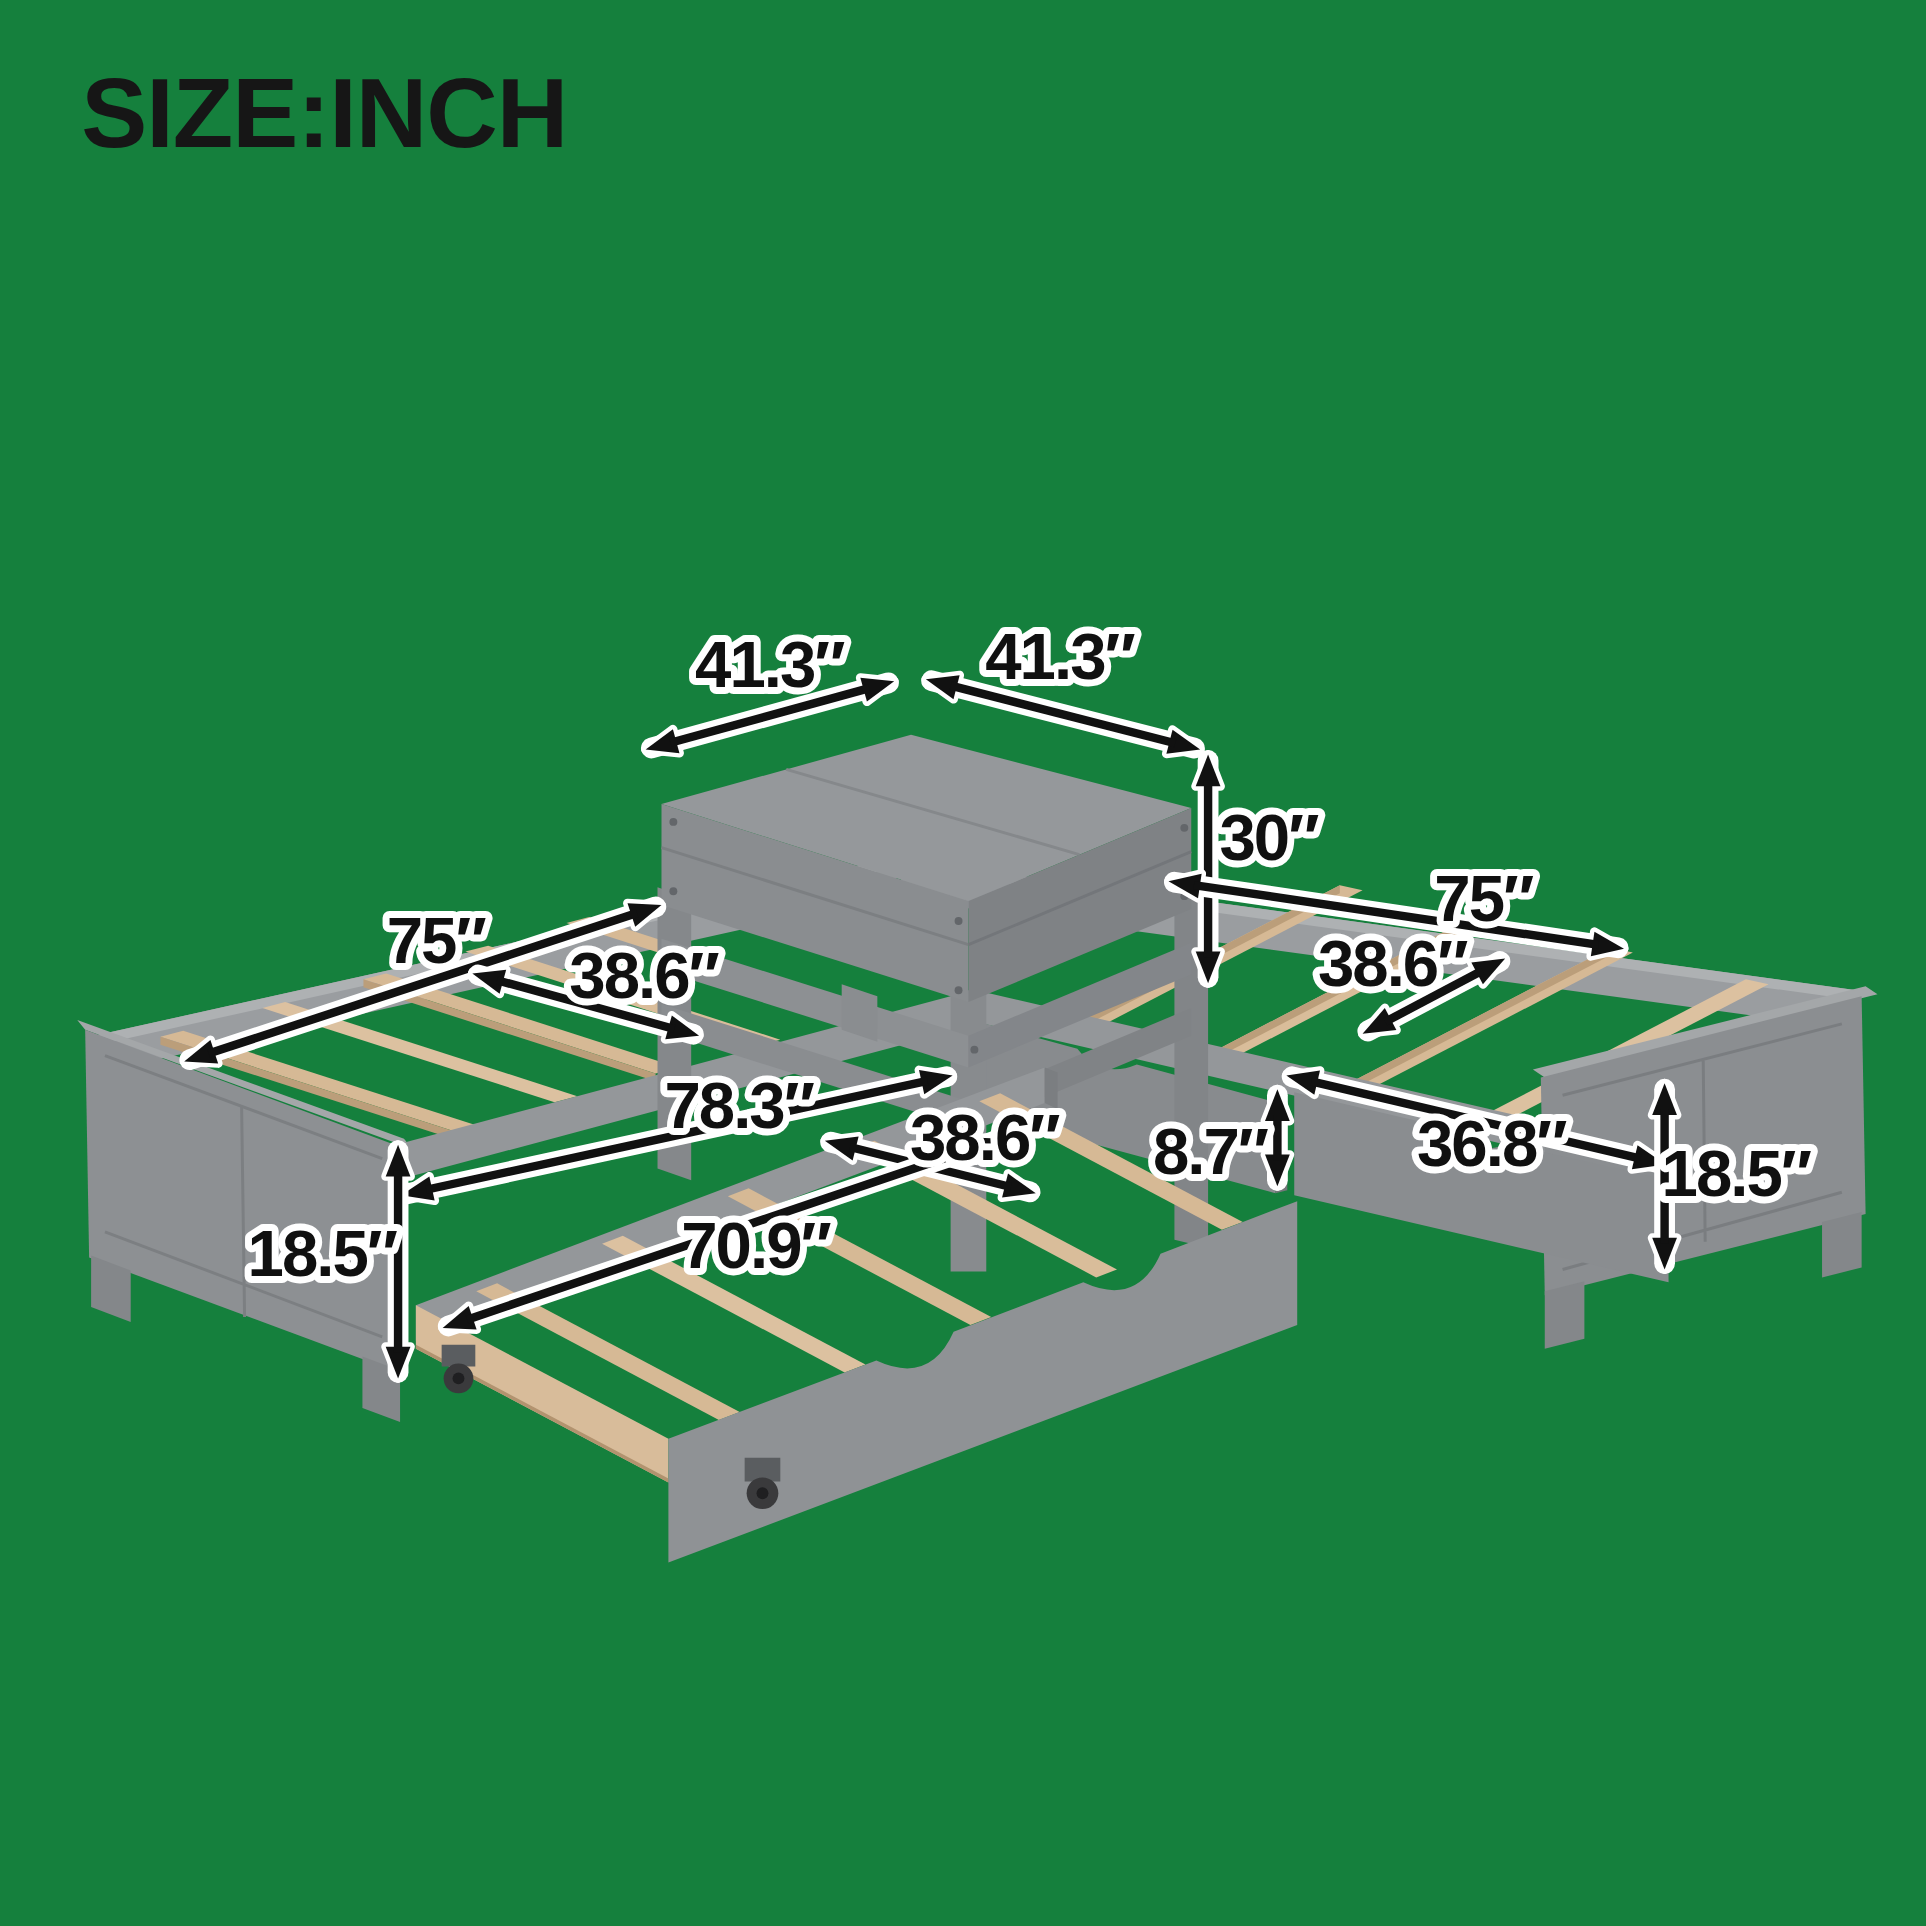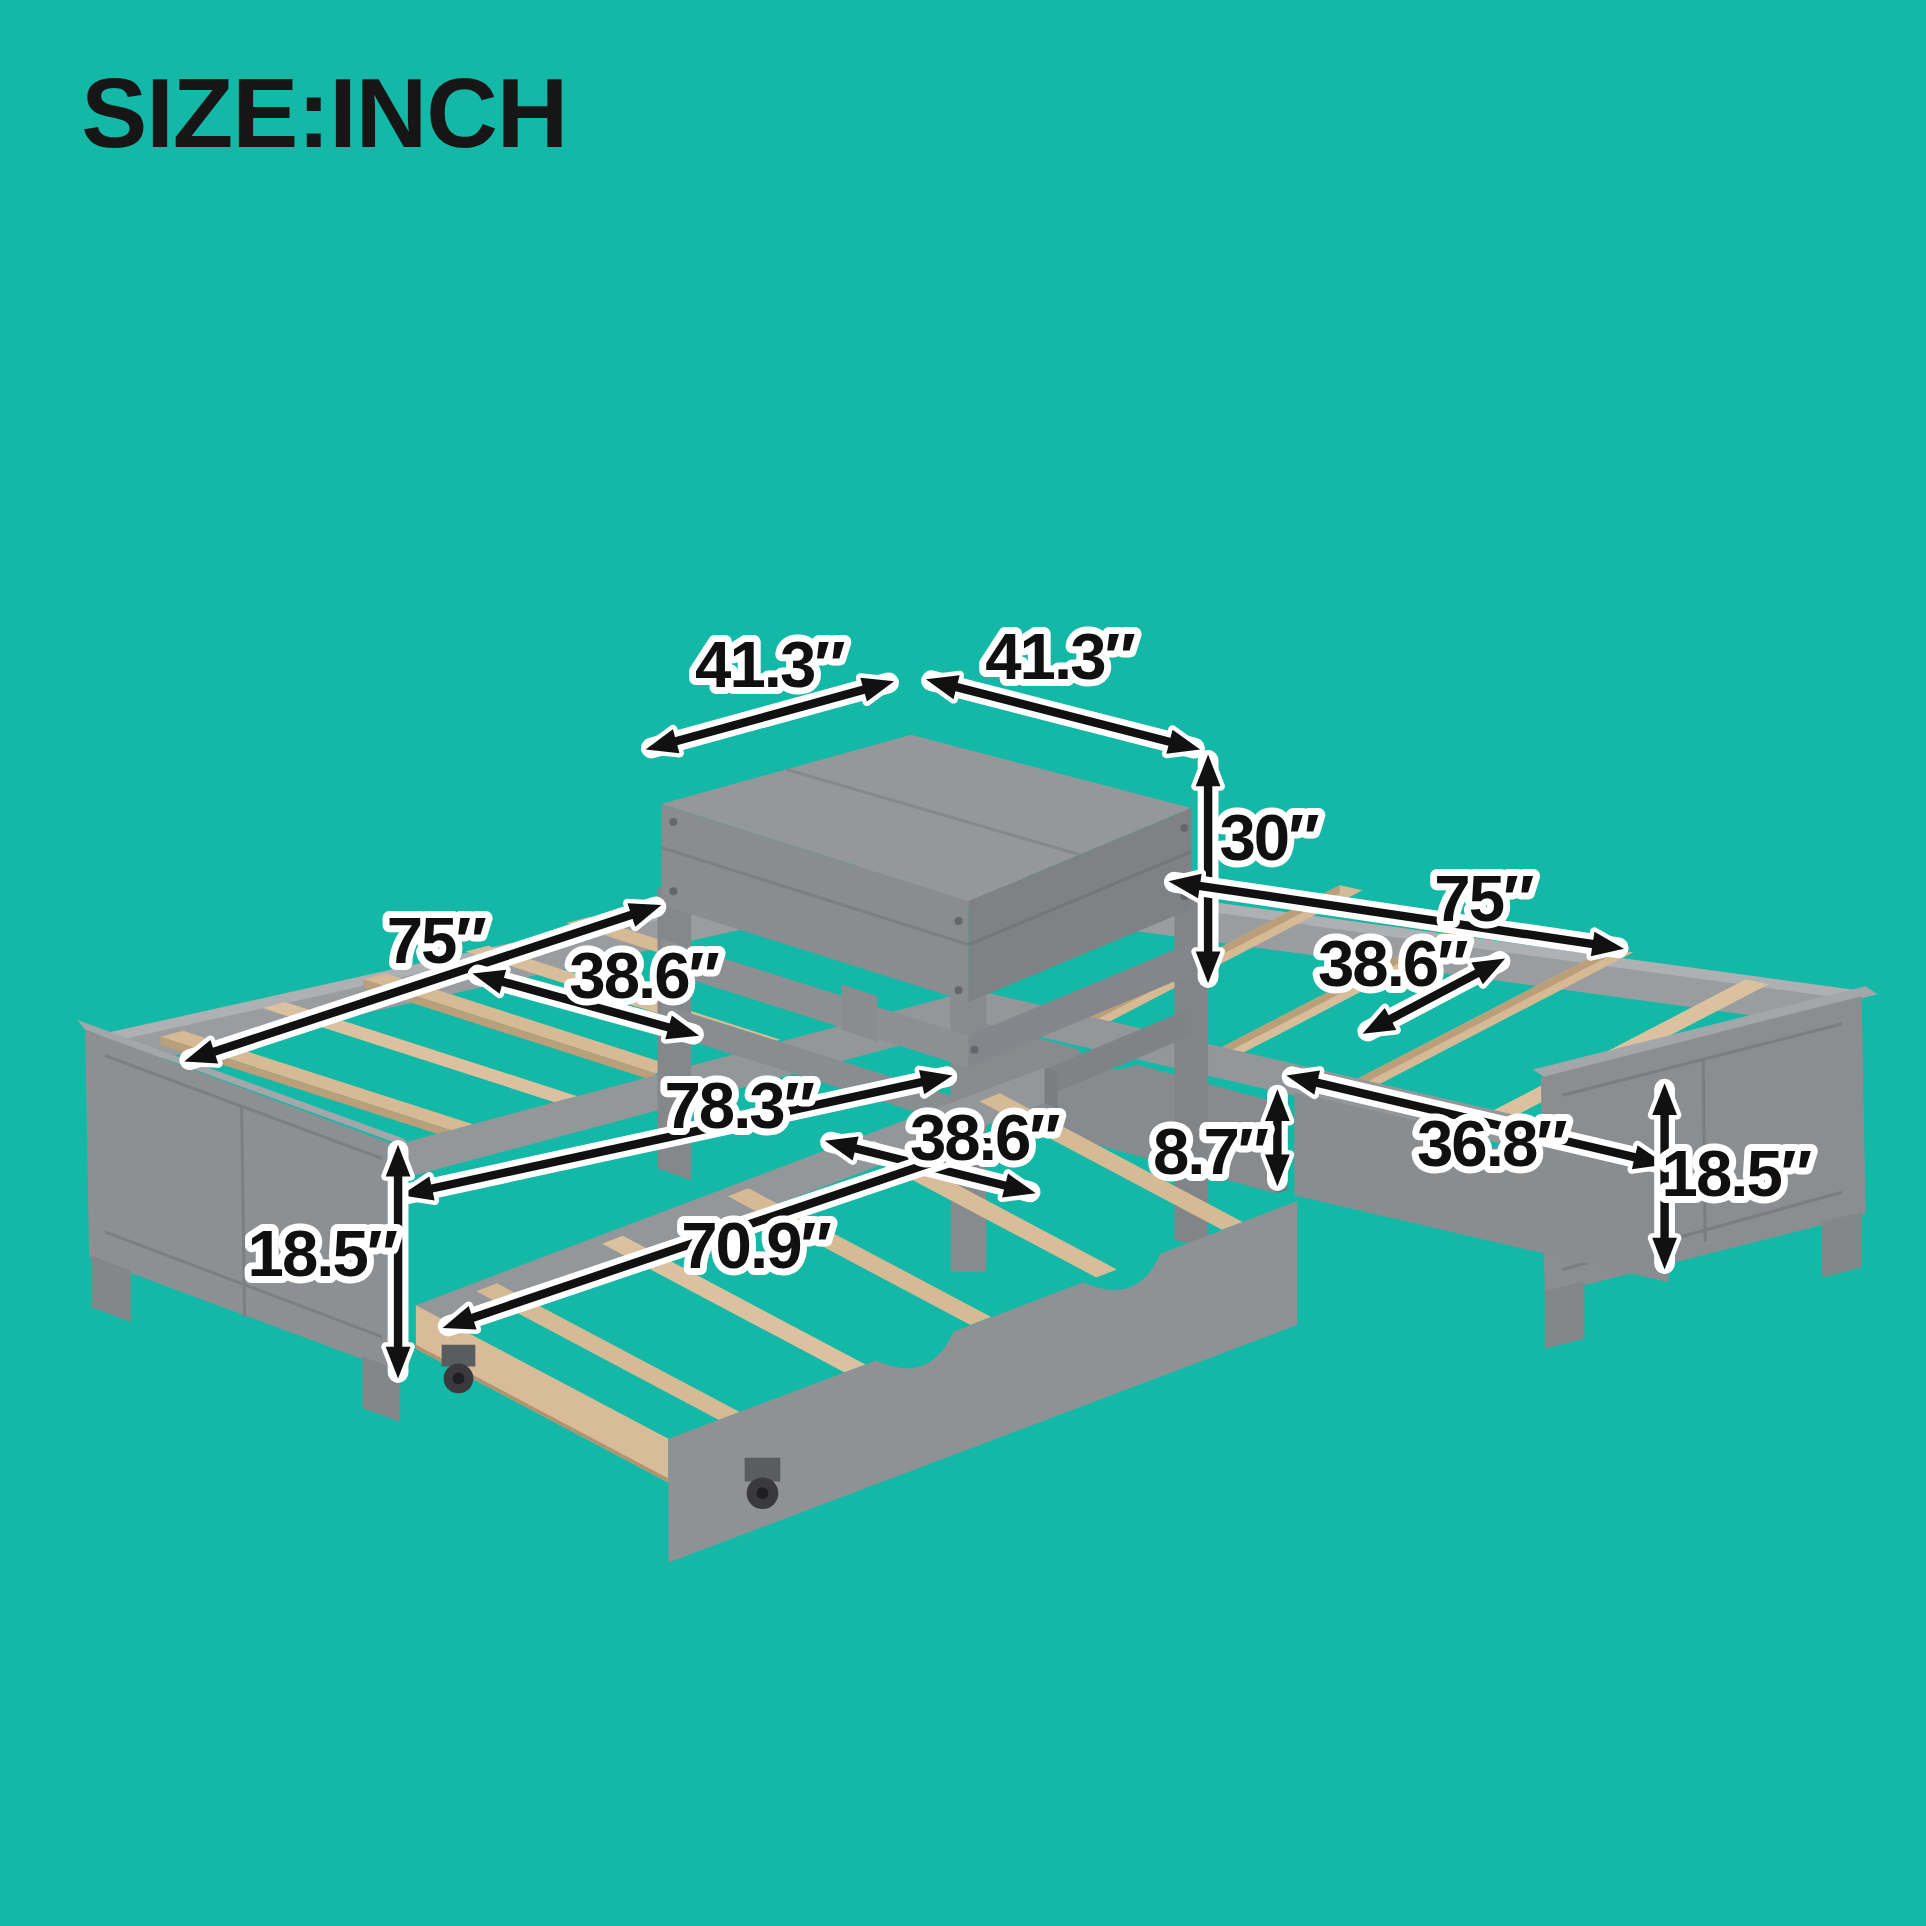--- a/index.html
+++ b/index.html
@@ -1,16 +1,16 @@
 <!DOCTYPE html>
 <html><head>
 <meta charset="utf-8">
 <style>
   html,body{margin:0;padding:0;background:#ffffff;}
-  .stage{position:relative;width:1927px;height:1927px;background:#14b8a6;overflow:hidden;}
+  .stage{position:relative;width:1927px;height:1927px;background:#15803d;overflow:hidden;}
   svg{position:absolute;left:0;top:0;}
   .title-text{
     font-family:"Liberation Sans",sans-serif;
     font-weight:700;font-size:100px;letter-spacing:-1px;fill:#161616;
   }
   .dim{
     font-family:"Liberation Sans",sans-serif;
     font-weight:700;font-size:66px;fill:#101010;
     stroke:#ffffff;stroke-width:14px;paint-order:stroke;stroke-linejoin:round;
     text-anchor:middle;letter-spacing:-2px;

